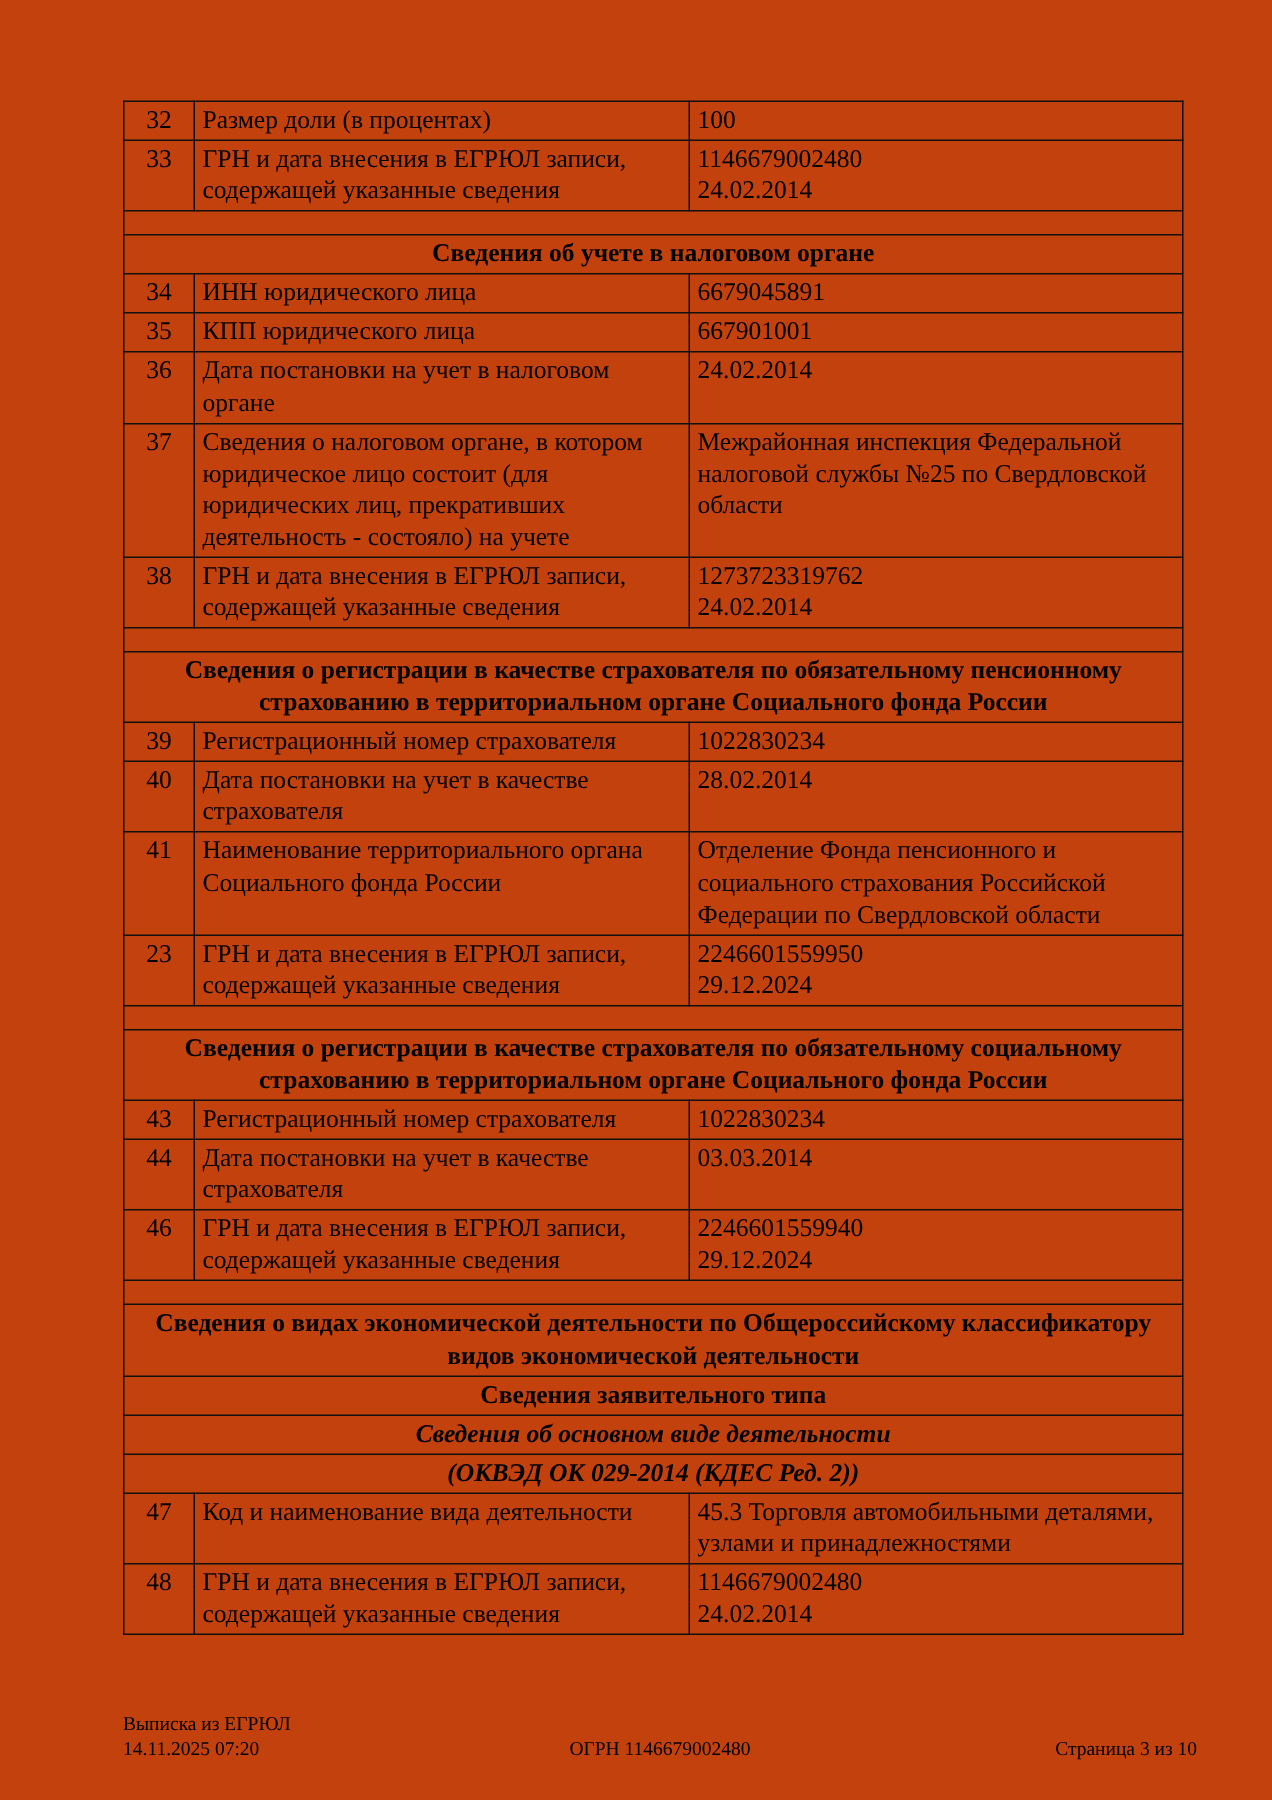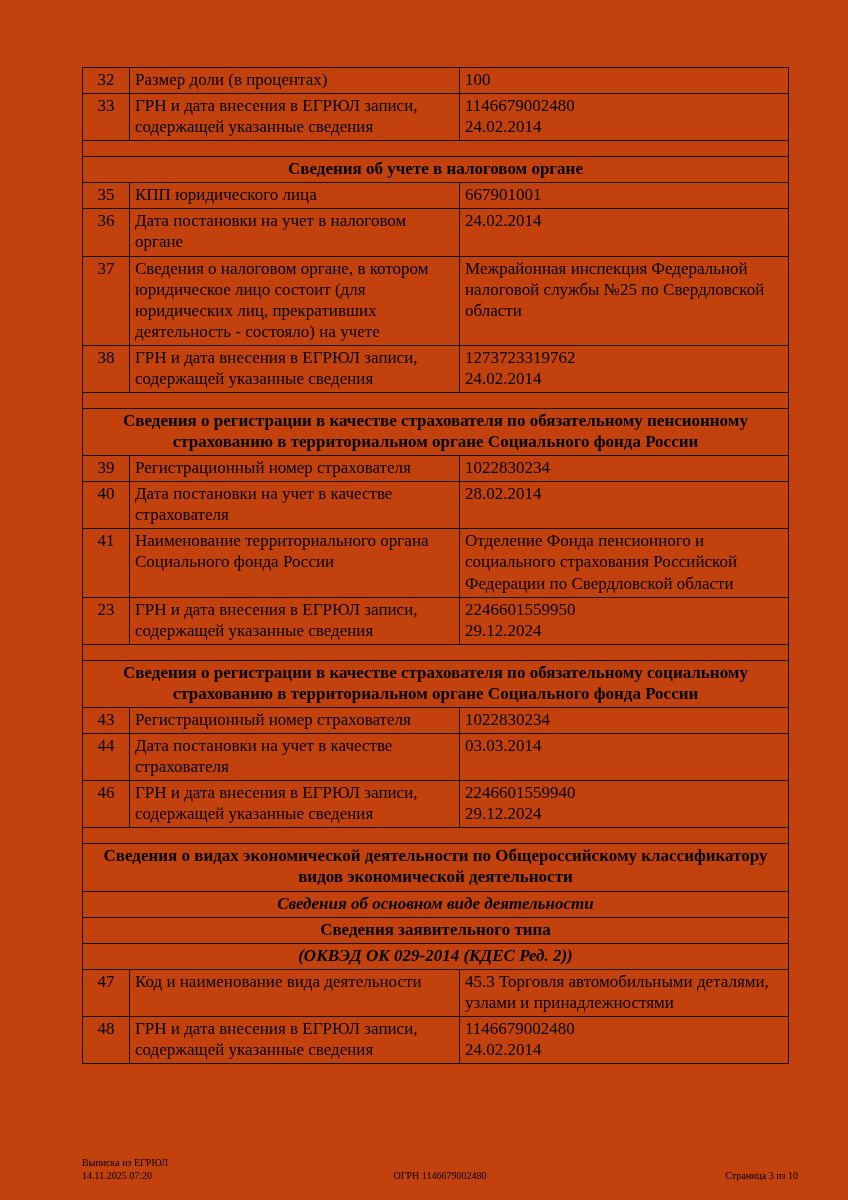--- a/index.html
+++ b/index.html
@@ -55,23 +55,22 @@
     font-style: italic;
   }
   .value-line { min-height: 21px; }
   .footer {
     position: absolute;
     left: 82px; top: 1140px;
     width: 716px;
     display: flex;
     justify-content: space-between;
     align-items: flex-end;
-    font-size: 10px;
+    font-size: 13px;
     line-height: 1.32;
-    margin-top: 16px;
   }
   .footer > div { flex: 1; }
   .footer .f-left   { text-align: left; }
   .footer .f-center { text-align: center; }
   .footer .f-right  { text-align: right; }
 </style>
 </head>
 <body>
 
 <div class="page">
@@ -98,20 +97,27 @@
             <div class="value-line">24.02.2014</div>
           </td>
         </tr>
         <tr class="spacer-row">
           <td colspan="3"></td>
         </tr>
         <tr>
           <td colspan="3" class="section-cell style-bold">Сведения об учете в налоговом органе</td>
         </tr>
         <tr>
+          <td class="cell-num">34</td>
+          <td class="cell-label">ИНН юридического лица</td>
+          <td class="cell-value">
+            <div class="value-line">6679045891</div>
+          </td>
+        </tr>
+        <tr>
           <td class="cell-num">35</td>
           <td class="cell-label">КПП юридического лица</td>
           <td class="cell-value">
             <div class="value-line">667901001</div>
           </td>
         </tr>
         <tr>
           <td class="cell-num">36</td>
           <td class="cell-label">Дата постановки на учет в налоговом органе</td>
           <td class="cell-value">
@@ -196,24 +202,24 @@
             <div class="value-line">29.12.2024</div>
           </td>
         </tr>
         <tr class="spacer-row">
           <td colspan="3"></td>
         </tr>
         <tr>
           <td colspan="3" class="section-cell style-bold">Сведения о видах экономической деятельности по Общероссийскому классификатору видов экономической деятельности</td>
         </tr>
         <tr>
+          <td colspan="3" class="section-cell style-bold">Сведения заявительного типа</td>
+        </tr>
+        <tr>
           <td colspan="3" class="section-cell style-bold-italic">Сведения об основном виде деятельности</td>
-        </tr>
-        <tr>
-          <td colspan="3" class="section-cell style-bold">Сведения заявительного типа</td>
         </tr>
         <tr>
           <td colspan="3" class="section-cell style-italic">(ОКВЭД ОК 029-2014 (КДЕС Ред. 2))</td>
         </tr>
         <tr>
           <td class="cell-num">47</td>
           <td class="cell-label">Код и наименование вида деятельности</td>
           <td class="cell-value">
             <div class="value-line">45.3 Торговля автомобильными деталями, узлами и принадлежностями</div>
           </td>

